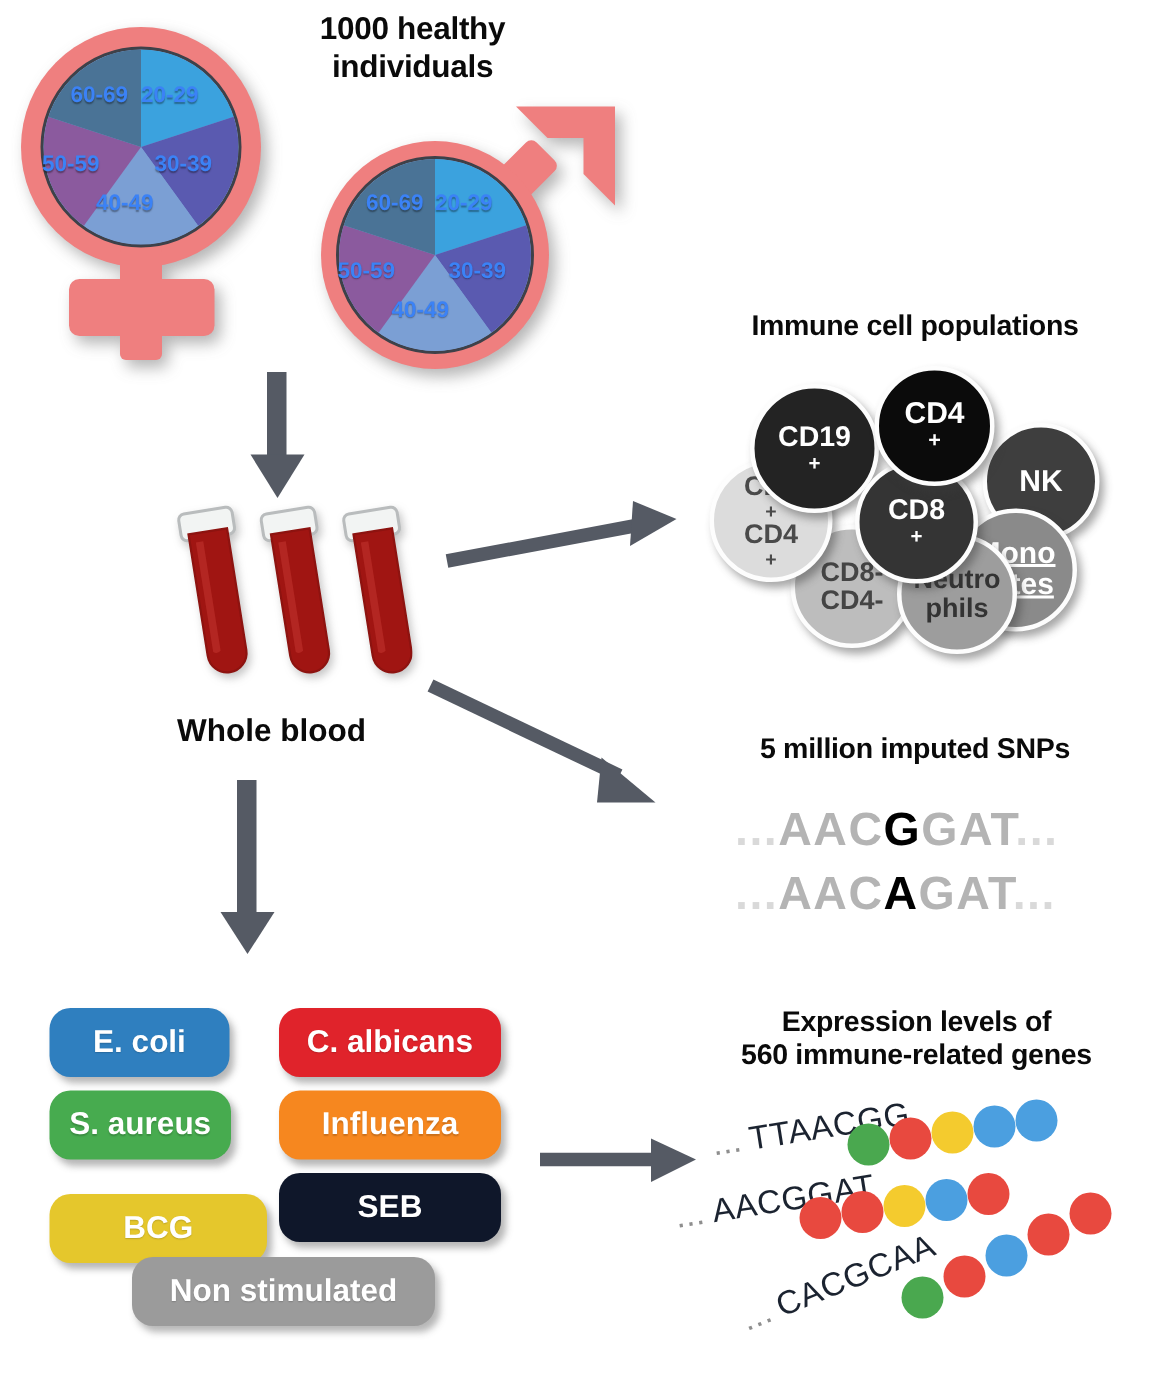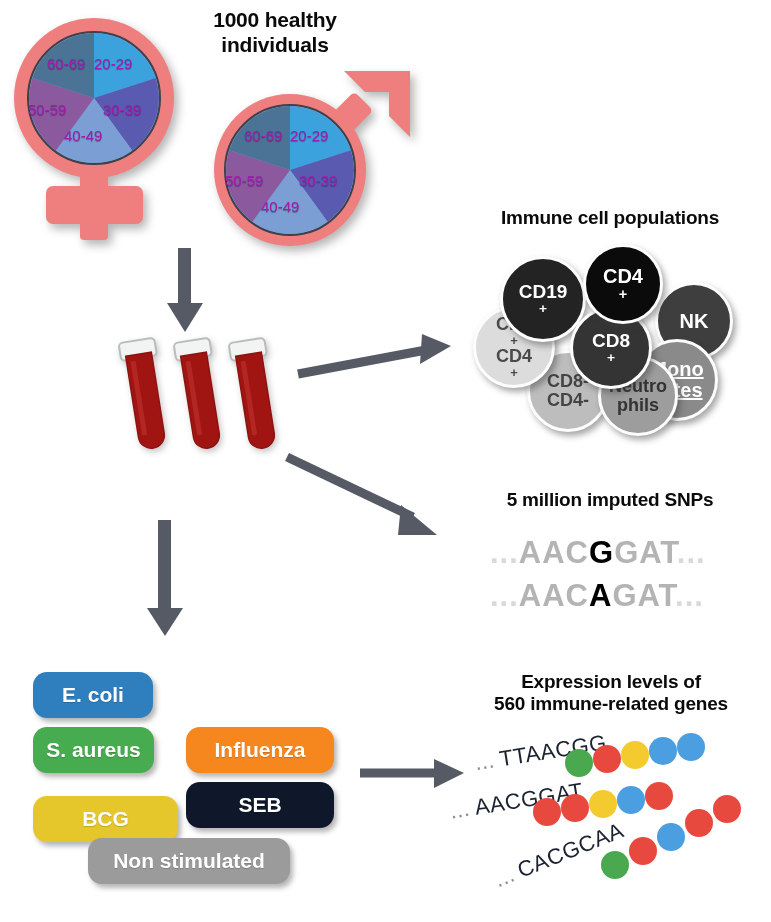--- a/index.html
+++ b/index.html
@@ -36,22 +36,22 @@
   .sym-wrap { filter: drop-shadow(4px 5px 5px rgba(70,70,70,0.40)); }
   .pie-holder {
     border-radius: 50%;
     overflow: hidden;
     border: 2px solid #3e4149;
     box-sizing: border-box;
     background: #7b9fd4;
   }
   .pie-svg { display: block; }
   .pie-label {
-    color: #a21caf;
-    font-weight: normal;
+    color: #3b82f6;
+    font-weight: bold;
     white-space: nowrap;
     text-shadow: 0 1px 1px rgba(0,0,0,0.35);
     pointer-events: none;
     text-align: center;
   }
 
   
   .arrow-svg { display: block; overflow: visible; }
 
   
@@ -190,20 +190,21 @@
         <path d="M78,26 h5 v74 a4,4 0 0 1 -5,0 Z" fill="#c3352f" opacity="0.55"></path>
       </g>
       <g transform="rotate(-9 138 10)">
         <rect x="124" y="6" width="36" height="18" rx="4" fill="#f2f4f3" stroke="#b9bcbd" stroke-width="2"></rect>
         <path d="M129,20 h26 v82 a13,13 0 0 1 -26,0 Z" fill="#a01512" stroke="#8d1310" stroke-width="1.5"></path>
         <path d="M133,26 h5 v74 a4,4 0 0 1 -5,0 Z" fill="#c3352f" opacity="0.55"></path>
       </g>
     </svg>
   </div>
 
+  <div class="abs" id="label-whole-blood">Whole blood</div>
 
   <div class="abs" style="left:296px; top:330px; width:160px; height:50px;">
     <svg width="160" height="50" viewBox="0 0 160 50" class="arrow-svg">
       <line x1="2" y1="44" x2="130" y2="20" stroke="#555a64" stroke-width="9"></line>
       <polygon points="126,4 155,16 124,34" fill="#555a64"></polygon>
     </svg>
   </div>
 
   <div class="abs" style="left:285px; top:455px; width:165px; height:85px;">
     <svg width="165" height="85" viewBox="0 0 165 85" class="arrow-svg">
@@ -259,20 +260,21 @@
     <span class="dim1">...</span><span class="dim2">AAC</span><span class="hit">A</span><span class="dim2">GAT</span><span class="dim1">...</span>
   </div>
 
   <div class="snp-row" style="left:490px; top:535px;">
     <span class="dim1">...</span><span class="dim2">AAC</span><span class="hit">G</span><span class="dim2">GAT</span><span class="dim1">...</span>
   </div>
 
   <div class="abs" style="left:0; top:0; width:771px; height:922px; pointer-events:none;">
 
   <div class="stim" style="left: 33px; top: 672px; width: 120px; height: 46px; background: rgb(47, 127, 191); pointer-events: auto;">E. coli</div>
+      <div class="stim" style="left: 186px; top: 672px; width: 148px; height: 46px; background: rgb(224, 35, 43); pointer-events: auto;">C. albicans</div>
       <div class="stim" style="left: 33px; top: 727px; width: 121px; height: 46px; background: rgb(71, 171, 79); pointer-events: auto;">S. aureus</div>
       <div class="stim" style="left: 186px; top: 727px; width: 148px; height: 46px; background: rgb(246, 135, 31); pointer-events: auto;">Influenza</div>
       <div class="stim" style="left: 33px; top: 796px; width: 145px; height: 46px; background: rgb(229, 199, 44); pointer-events: auto;">BCG</div>
       <div class="stim" style="left: 186px; top: 782px; width: 148px; height: 46px; background: #0f172a; pointer-events: auto;">SEB</div>
       <div class="stim" style="left: 88px; top: 838px; width: 202px; height: 46px; background: rgb(155, 155, 155); pointer-events: auto;">Non stimulated</div>
     </div>
 
   <div class="abs" style="left:360px; top:755px; width:110px; height:40px;">
     <svg width="110" height="40" viewBox="0 0 110 40" class="arrow-svg">
       <line x1="0" y1="18" x2="78" y2="18" stroke="#555a64" stroke-width="9"></line>

